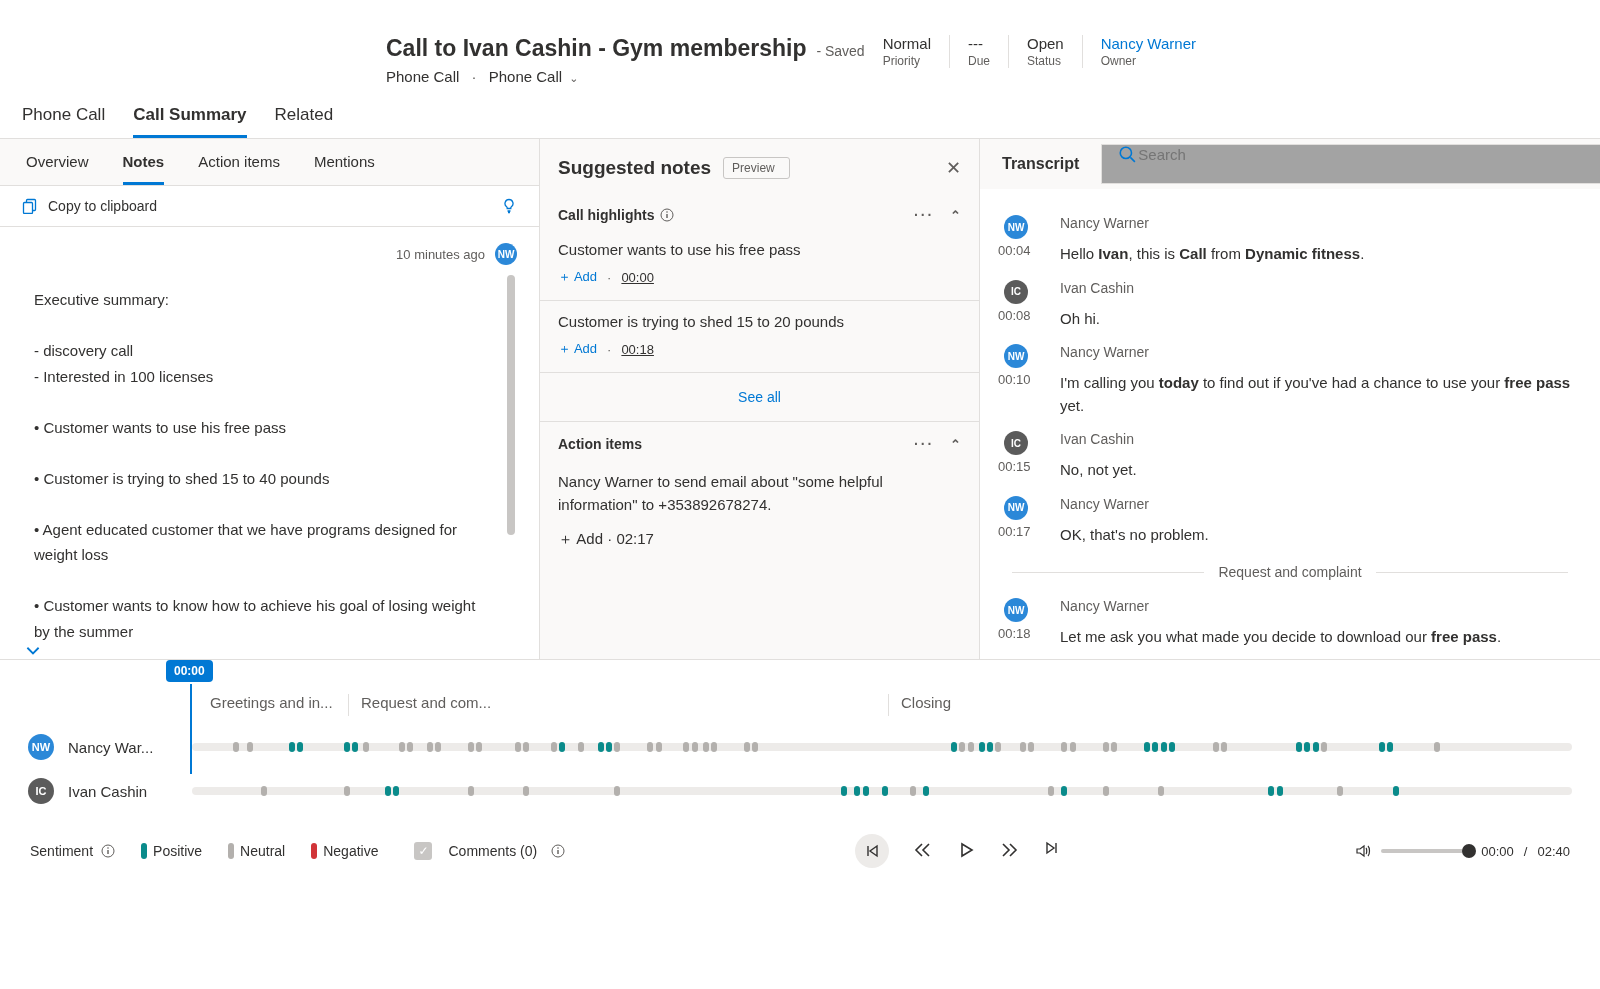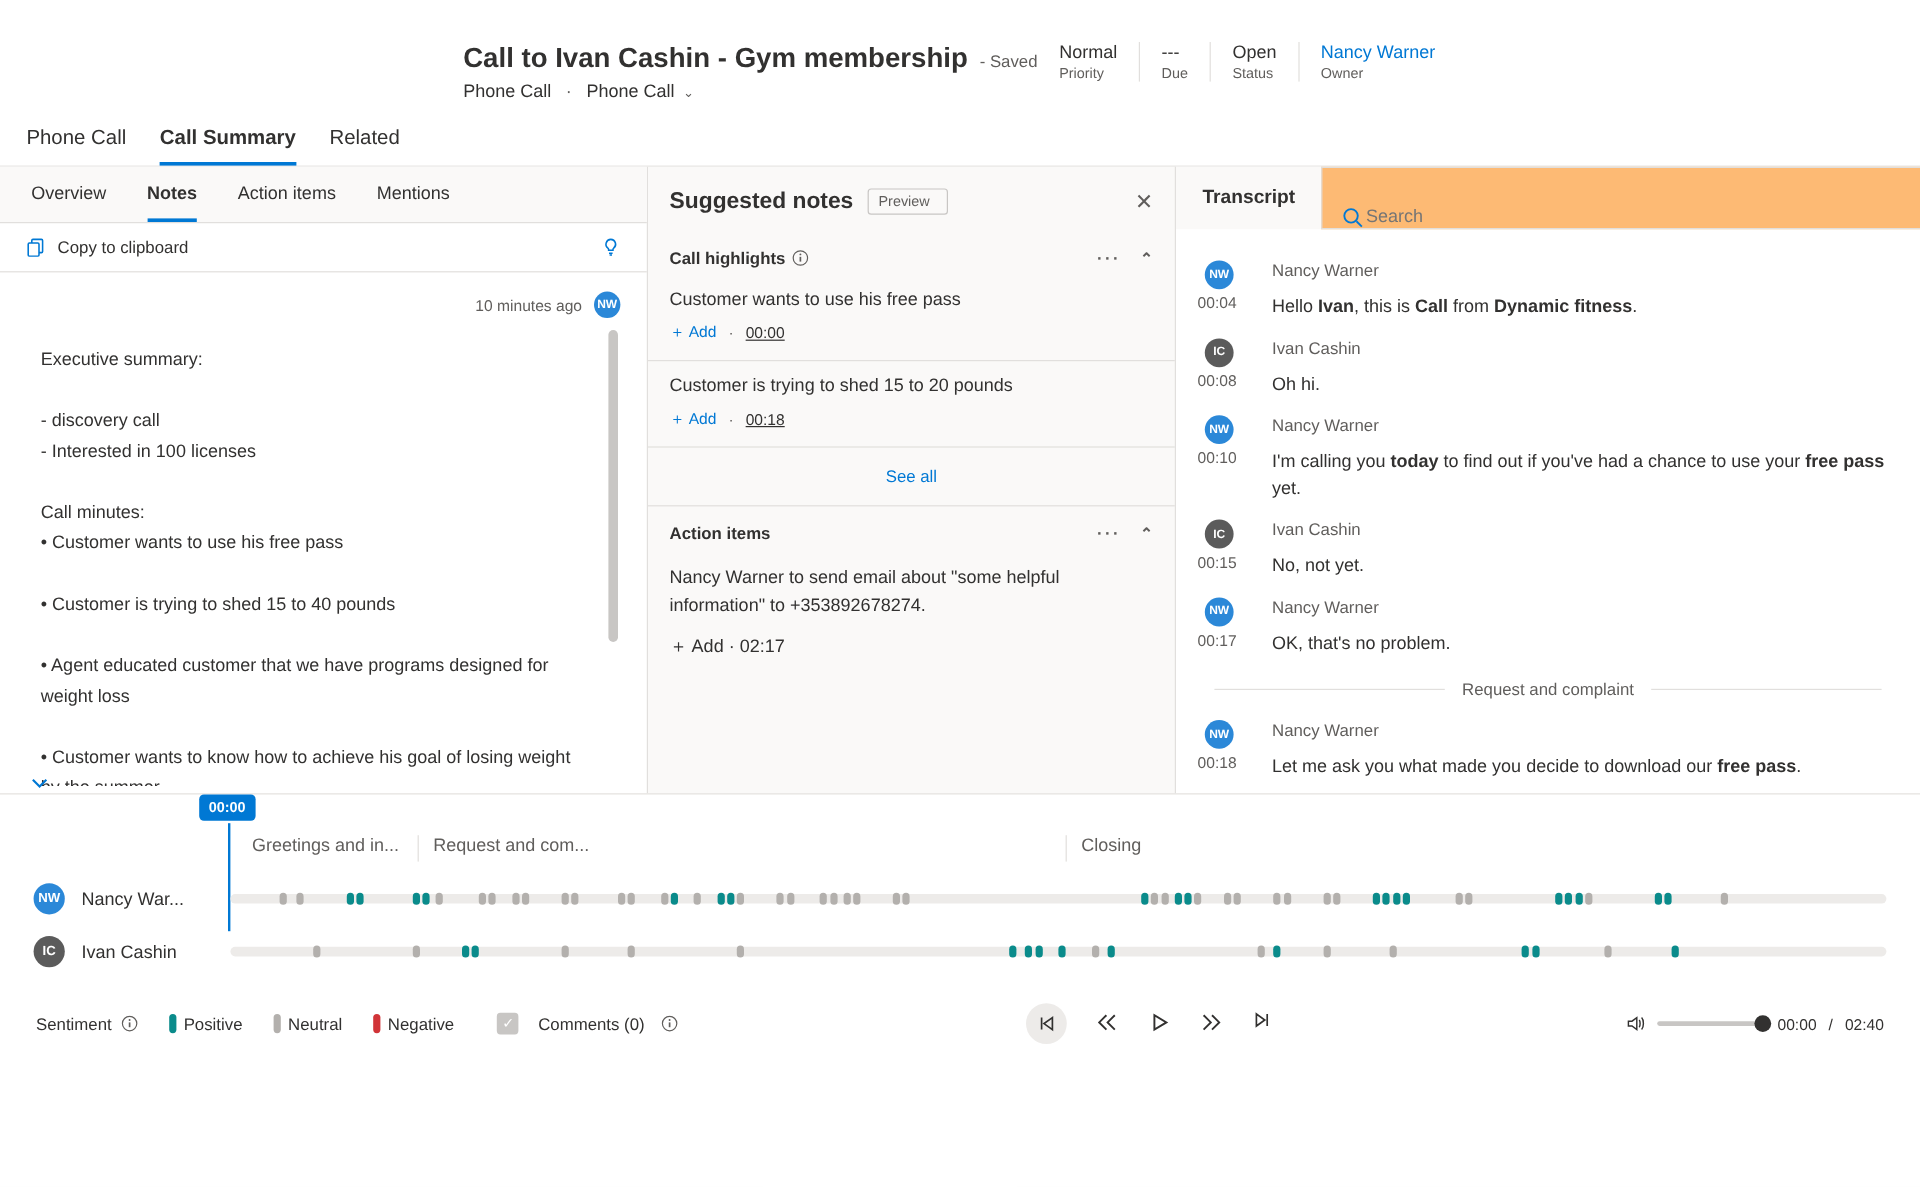--- a/index.html
+++ b/index.html
@@ -65,21 +65,21 @@
   .hl-item{padding:12px 18px 14px 18px;border-bottom:1px solid var(--border);font-size:15px}
   .hl-item .actions{margin-top:10px;display:flex;align-items:center;gap:10px;font-size:13px;color:var(--sub)}
   .hl-item .add{color:var(--link);display:inline-flex;align-items:center;gap:6px;cursor:pointer}
   .hl-item .ts{text-decoration:underline;color:var(--text);cursor:pointer}
   .see-all{text-align:center;padding:16px;color:var(--link);border-bottom:1px solid var(--border);cursor:pointer}
   .ai-item{padding:12px 18px 14px 18px;font-size:15px;line-height:1.55}
   
   .pane-right{background:#fff;display:flex;flex-direction:column}
   .tr-head{display:flex;align-items:center;background:var(--bg-light)}
   .tr-head .lbl{padding:16px 22px;font-size:16px;font-weight:600;flex:0 0 auto}
-  .tr-head .search{flex:1;display:flex;align-items:flex-end;border:1px solid var(--border);border-right:none;background:#fdba74;height:52px;padding:0 16px;margin-left:auto;min-width:300px}
+  .tr-head .search{flex:1;display:flex;align-items:flex-start;border:1px solid var(--border);border-right:none;background:#a3a3a3;height:40px;padding:0 16px;margin-left:auto;min-width:300px}
   .tr-head .search input{border:none;outline:none;font-size:15px;flex:1;background:transparent}
   .tr-body{padding:12px 18px;overflow:hidden;height:470px}
   .tmsg{display:grid;grid-template-columns:58px 1fr;column-gap:4px;margin:14px 0}
   .tmsg .who{font-size:14px;color:var(--sub);grid-column:2}
   .tmsg .time{font-size:13px;color:var(--sub);grid-column:1;align-self:start;padding-top:4px}
   .tmsg .av{grid-column:1;grid-row:1}
   .tmsg .txt{grid-column:2;font-size:15px;line-height:1.5;margin-top:4px}
   .tmsg{grid-template-rows:auto auto}
   .tmsg .av{width:24px;height:24px;margin-left:6px}
   .tr-divider{display:flex;align-items:center;margin:18px 0;color:var(--sub);font-size:14px}
@@ -188,21 +188,20 @@
       <span>10 minutes ago</span>
       <span class="avatar av-nw">NW</span>
     </div>
     <div class="note-body" id="note-body">
       <div class="scroll-ind"></div>
     <div>Executive summary:</div>
         <div>&nbsp;</div>
         <div>- discovery call</div>
         <div>- Interested in 100 licenses</div>
         <div>&nbsp;</div>
-        <div>Call minutes:</div>
         <div>• Customer wants to use his free pass</div>
         <div>&nbsp;</div>
         <div>• Customer is trying to shed 15 to 40 pounds</div>
         <div>&nbsp;</div>
         <div>• Agent educated customer that we have programs designed for weight loss</div>
         <div>&nbsp;</div>
         <div>• Customer wants to know how to achieve his goal of losing weight by the summer</div>
       </div>
     <div class="drop-toggle">
       <svg width="18" height="18" viewBox="0 0 16 16">

